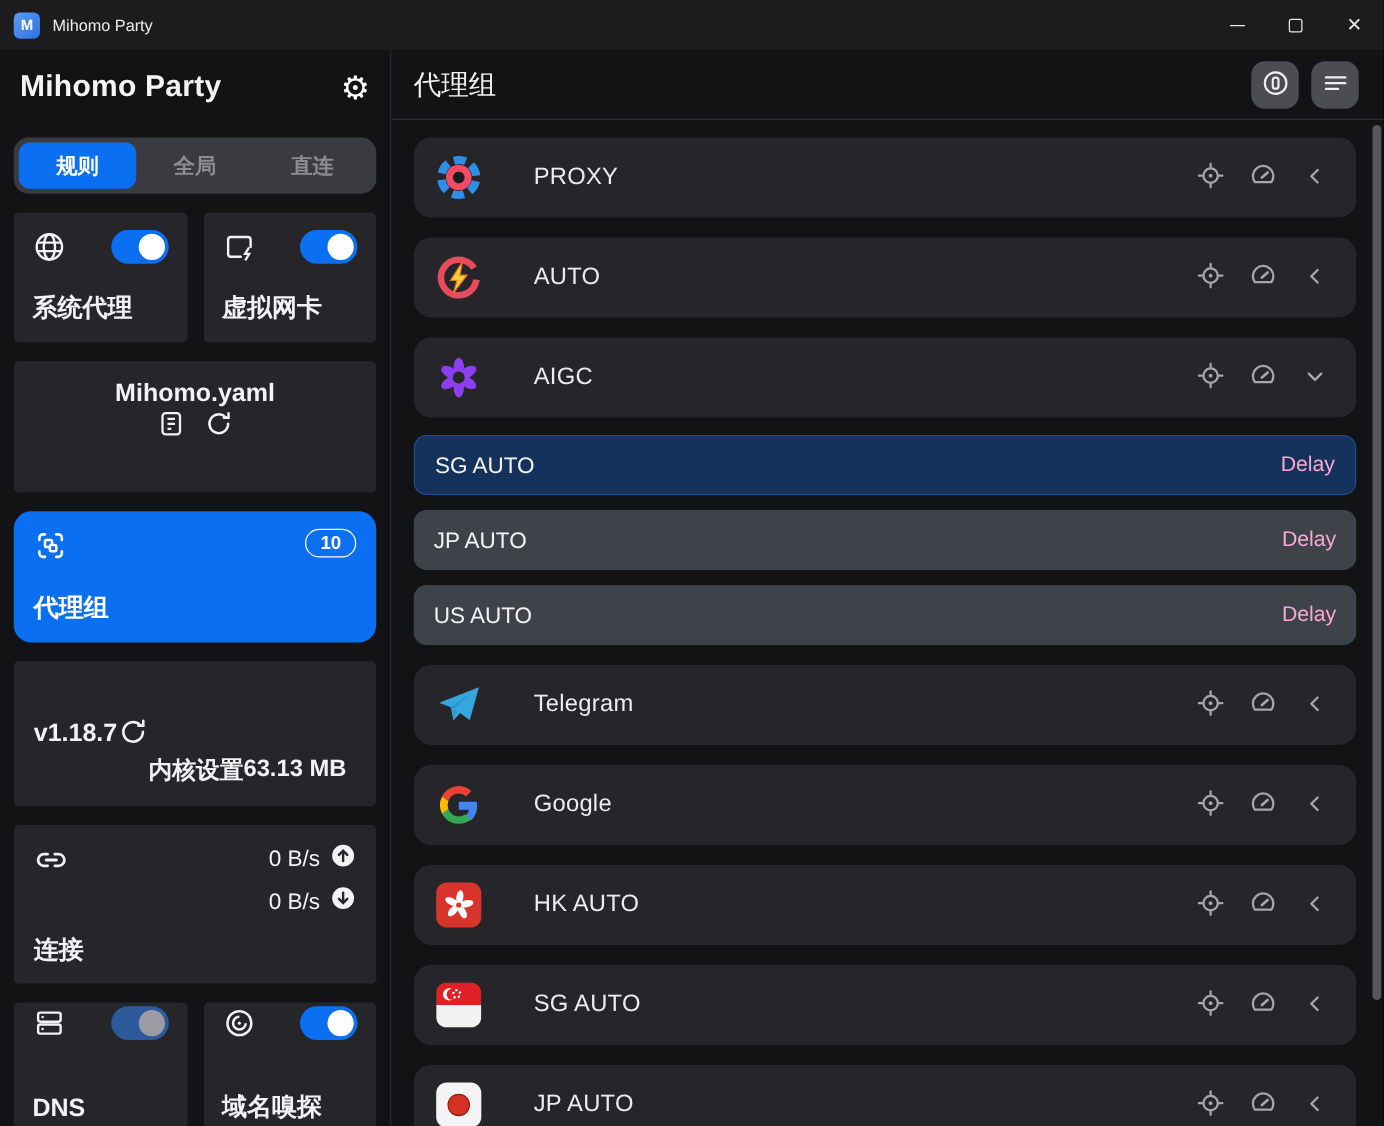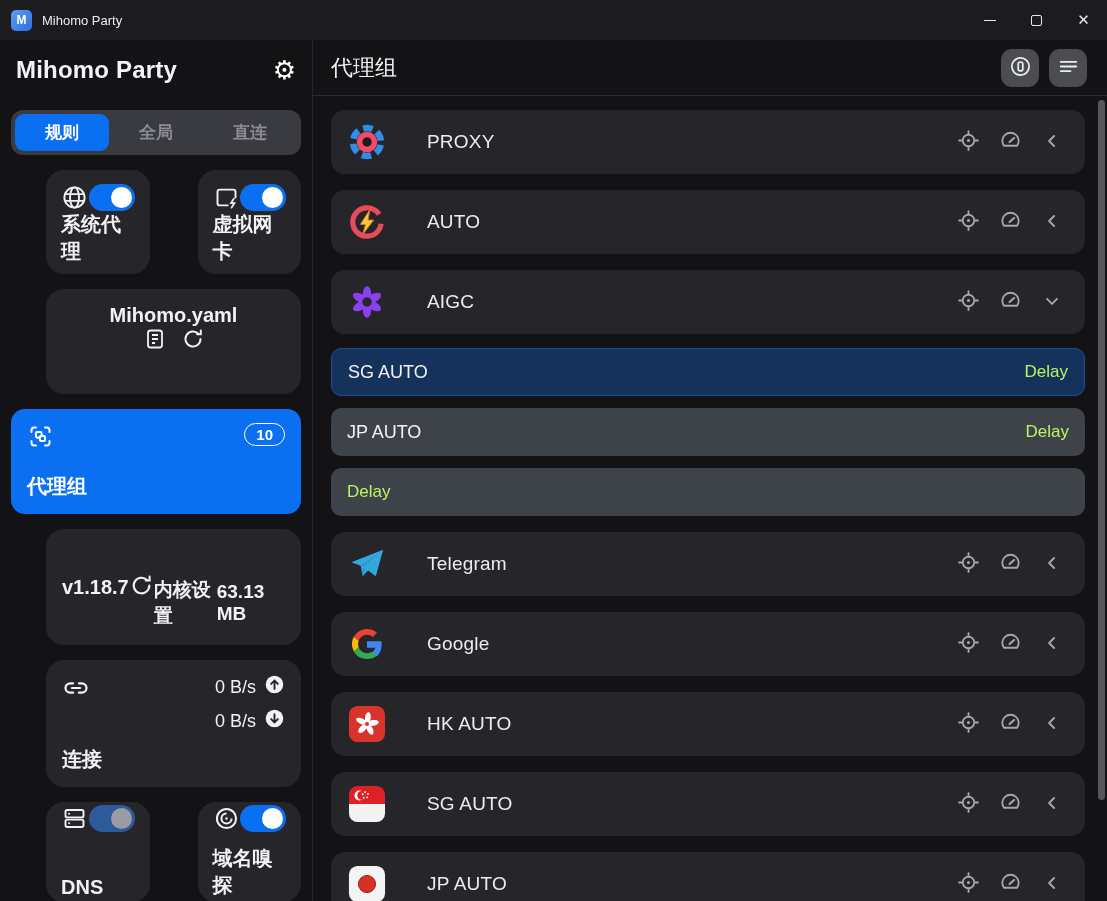--- a/index.html
+++ b/index.html
@@ -20,21 +20,21 @@
 
   .body { flex:1; display:flex; min-height:0; }
 
   
   .sidebar { width:313px; flex:none; border-right:1px solid #28282c; display:flex; flex-direction:column; padding:0 11px; }
   .side-header { height:60px; display:flex; align-items:center; justify-content:space-between; padding:0 5px; flex:none; }
   .side-title { color:#f4f4f6; font-size:24px; font-weight:800; letter-spacing:.2px; }
   .gear-btn { background:none; border:none; color:#fff; font-size:26px; line-height:1; cursor:default; }
   .stack { display:flex; flex-direction:column; gap:15px; padding-top:10px; }
 
-  .card { background:#26262a; border-radius:18px;margin-left:35px; }
+  .card { background:#26262a; border-radius:4px; }
   .tabs { height:45px; background:#3a3a41; border-radius:12px; display:flex; padding:4px; }
   .tab { flex:1; display:flex; align-items:center; justify-content:center; font-size:17px; color:#8c8c93; border-radius:9px; font-weight:bold; }
   .tab.active { background:#0b6ff2; color:#fff; }
 
   .grid2 { display:grid; grid-template-columns:1fr 1fr; gap:13px; }
   .toggle-card { height:104px; padding:14px 15px; display:flex; flex-direction:column; }
   .tc-top { display:flex; align-items:center; justify-content:space-between; }
   .tc-label { margin-top:auto; color:#f2f2f4; font-size:20px; font-weight:bold; }
   .toggle { width:46px; height:27px; border-radius:14px; background:#0b6ff2; position:relative; flex:none; }
   .toggle .knob { position:absolute; top:3px; right:3px; width:21px; height:21px; border-radius:50%; background:#fff; }
@@ -81,21 +81,21 @@
   .group-card { height:64px; background:#26262a; border-radius:14px; display:flex; align-items:center; padding:0 16px 0 16px;gap:25px; }
   .g-icon { width:40px; height:40px; flex:none; margin-right:15px; display:flex; align-items:center; justify-content:center; }
   .g-label { color:#ececf0; font-size:19px; flex:1; letter-spacing:.2px; }
   .g-actions { display:flex; align-items:center; gap:8px; }
   .icon-btn { background:none; border:none; width:34px; height:34px; display:flex; align-items:center; justify-content:center; cursor:default; }
 
   .sub-list { display:flex; flex-direction:column; gap:12px; margin-top:14px; }
   .sub-row { height:48px; background:#3e4249; border-radius:10px; display:flex; align-items:center; padding:0 16px; }
   .sub-row.selected { background:#14325c; border:1px solid #1f4d92; }
   .sub-label { color:#f2f2f4; font-size:18px; flex:1; }
-  .delay-btn { background:none; border:none; color:#bef264; font-size:17px; cursor:default; }
+  .delay-btn { background:none; border:none; color:#f9a8d4; font-size:17px; cursor:default; }
 
   .scrollbar-thumb { position:absolute; right:2px; top:100px; width:7px; height:700px; border-radius:4px; background:#56565d; }
 </style>
 </head>
 <body>
 
 <div class="window">
 
   <div class="titlebar">
     <div class="app-icon">M</div>
@@ -407,20 +407,21 @@
             <div class="sub-list">
               <div class="sub-row selected">
                 <span class="sub-label">SG AUTO</span>
                 <button class="delay-btn">Delay</button>
               </div>
               <div class="sub-row">
                 <span class="sub-label">JP AUTO</span>
                 <button class="delay-btn">Delay</button>
               </div>
               <div class="sub-row">
+                <span class="sub-label">US AUTO</span>
                 <button class="delay-btn">Delay</button>
               </div>
             </div>
           </div>
           <div class="group-block">
             <div class="group-card">
               <span class="g-icon">
                 <svg width="38" height="38" viewBox="0 0 40 40">
                   <path d="M37 5 3.5 18.2l9.8 3.6L15.5 33l5.6-6.2 8.2 6L37 5Z" fill="#35a6de"></path>
                   <path d="M13.3 21.8 33 8 15.5 23.5l.1 9.5 2.5-7.4Z" fill="#1f8dc7" opacity=".55"></path>

